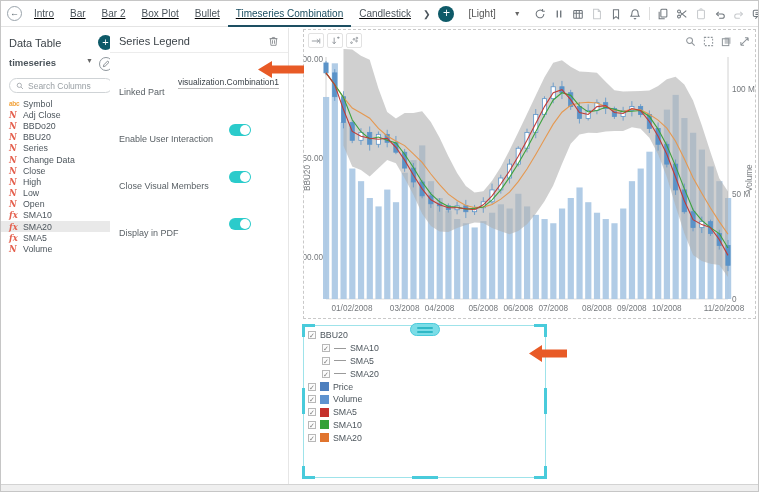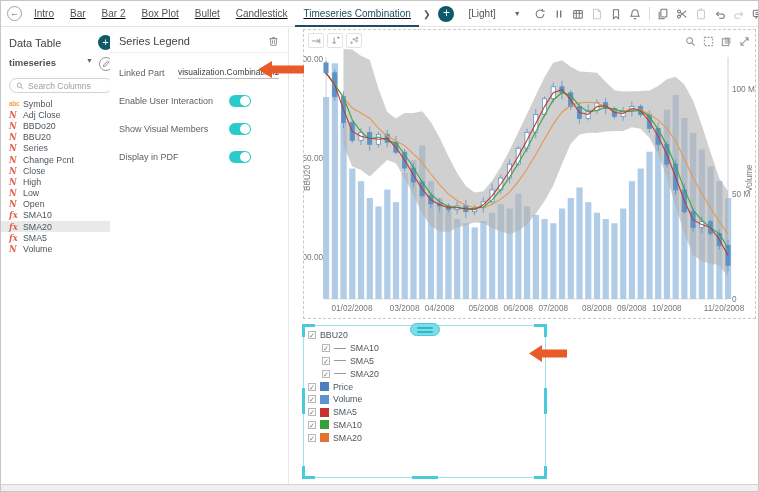--- a/index.html
+++ b/index.html
@@ -47,21 +47,21 @@
   .col-ic { width:14px; flex:0 0 auto; text-align:left; }
   .col-ic.t-abc { color:#f2a33c; font-size:6.5px; font-weight:bold; letter-spacing:-0.3px; }
   .col-ic.t-num, .col-ic.t-fx { color:#e4604e; font-family:"DejaVu Serif", serif; font-style:italic; font-weight:bold; font-size:8.5px; }
   .col-label { font-size:8.8px; color:#4c555c; white-space:nowrap; }
 
   
   .pr-head { display:flex; align-items:center; justify-content:space-between; padding:7px 9px 5px 9px; border-bottom:1px solid #ececec; }
   .pr-title { font-size:11px; color:#3c4349; }
   .pr-head svg { stroke:#85898d; fill:none; stroke-width:1.1; }
   .pr-row { display:flex; align-items:center; padding:0 9px; }
-  .pr-label { font-size:9px; color:#5a6166; line-height:11px; flex:1; }
+  .pr-label { font-size:9px; color:#5a6166; line-height:11px; flex:1;margin-top:20px; }
   .lp-row { margin-top:14px; }
   .lp-value { font-size:8.5px; color:#3c4349; border-bottom:1px solid #bbb; padding-bottom:1px; white-space:nowrap; }
   .tg-row { margin-top:16px; }
   .toggle { width:22px; height:12px; border-radius:6px; background:#2bcbcb; position:relative; flex:0 0 auto; }
   .toggle .knob { position:absolute; right:1px; top:1px; width:10px; height:10px; border-radius:50%; background:#fff; }
 
   
   .chart-part { position:absolute; left:2px; top:1px; width:453px; height:290px; border:1px dashed #c9c9c9; background:#fff; }
   .chart-tools-left { position:absolute; left:4px; top:3px; display:flex; gap:3px; }
   .ct-btn { width:16px; height:15px; border:1px solid #e2e2e2; border-radius:2px; background:#fff; display:flex; align-items:center; justify-content:center; }
@@ -100,22 +100,22 @@
 <div class="app">
 
   <div class="topbar">
     <div class="back-btn">←</div>
     <div class="tabs" id="tabs">
         <div class="tab">Intro</div>
         <div class="tab">Bar</div>
         <div class="tab">Bar 2</div>
         <div class="tab">Box Plot</div>
         <div class="tab">Bullet</div>
+        <div class="tab active">Timeseries Combination</div>
         <div class="tab">Candlestick</div>
-        <div class="tab active">Timeseries Combination</div>
       </div>
     <div class="chev">❯</div>
     <div class="plus-btn">+</div>
 
     <div class="theme-select">
       <span>[Light]</span>
       <span class="theme-caret">▼</span>
     </div>
 
     <div class="tb-icons">
@@ -231,21 +231,21 @@
         <div class="col-row">
           <span class="col-ic t-num">N</span>
           <span class="col-label">BBU20</span>
         </div>
         <div class="col-row">
           <span class="col-ic t-num">N</span>
           <span class="col-label">Series</span>
         </div>
         <div class="col-row">
           <span class="col-ic t-num">N</span>
-          <span class="col-label">Change Pcnt</span>
+          <span class="col-label">Change Data</span>
         </div>
         <div class="col-row">
           <span class="col-ic t-num">N</span>
           <span class="col-label">Close</span>
         </div>
         <div class="col-row">
           <span class="col-ic t-num">N</span>
           <span class="col-label">High</span>
         </div>
         <div class="col-row">
@@ -288,21 +288,21 @@
       <span class="lp-value">visualization.Combination1</span>
     </div>
     <div id="toggle-rows">
         <div class="pr-row tg-row">
           <span class="pr-label" style="max-width: 110px;">Enable User Interaction</span>
           <span class="toggle">
             <span class="knob"></span>
           </span>
         </div>
         <div class="pr-row tg-row">
-          <span class="pr-label" style="max-width: 110px;">Show Visual Members</span>
+          <span class="pr-label" style="max-width: 110px;">Close Visual Members</span>
           <span class="toggle">
             <span class="knob"></span>
           </span>
         </div>
         <div class="pr-row tg-row">
           <span class="pr-label" style="max-width: 110px;">Display in PDF</span>
           <span class="toggle">
             <span class="knob"></span>
           </span>
         </div>

